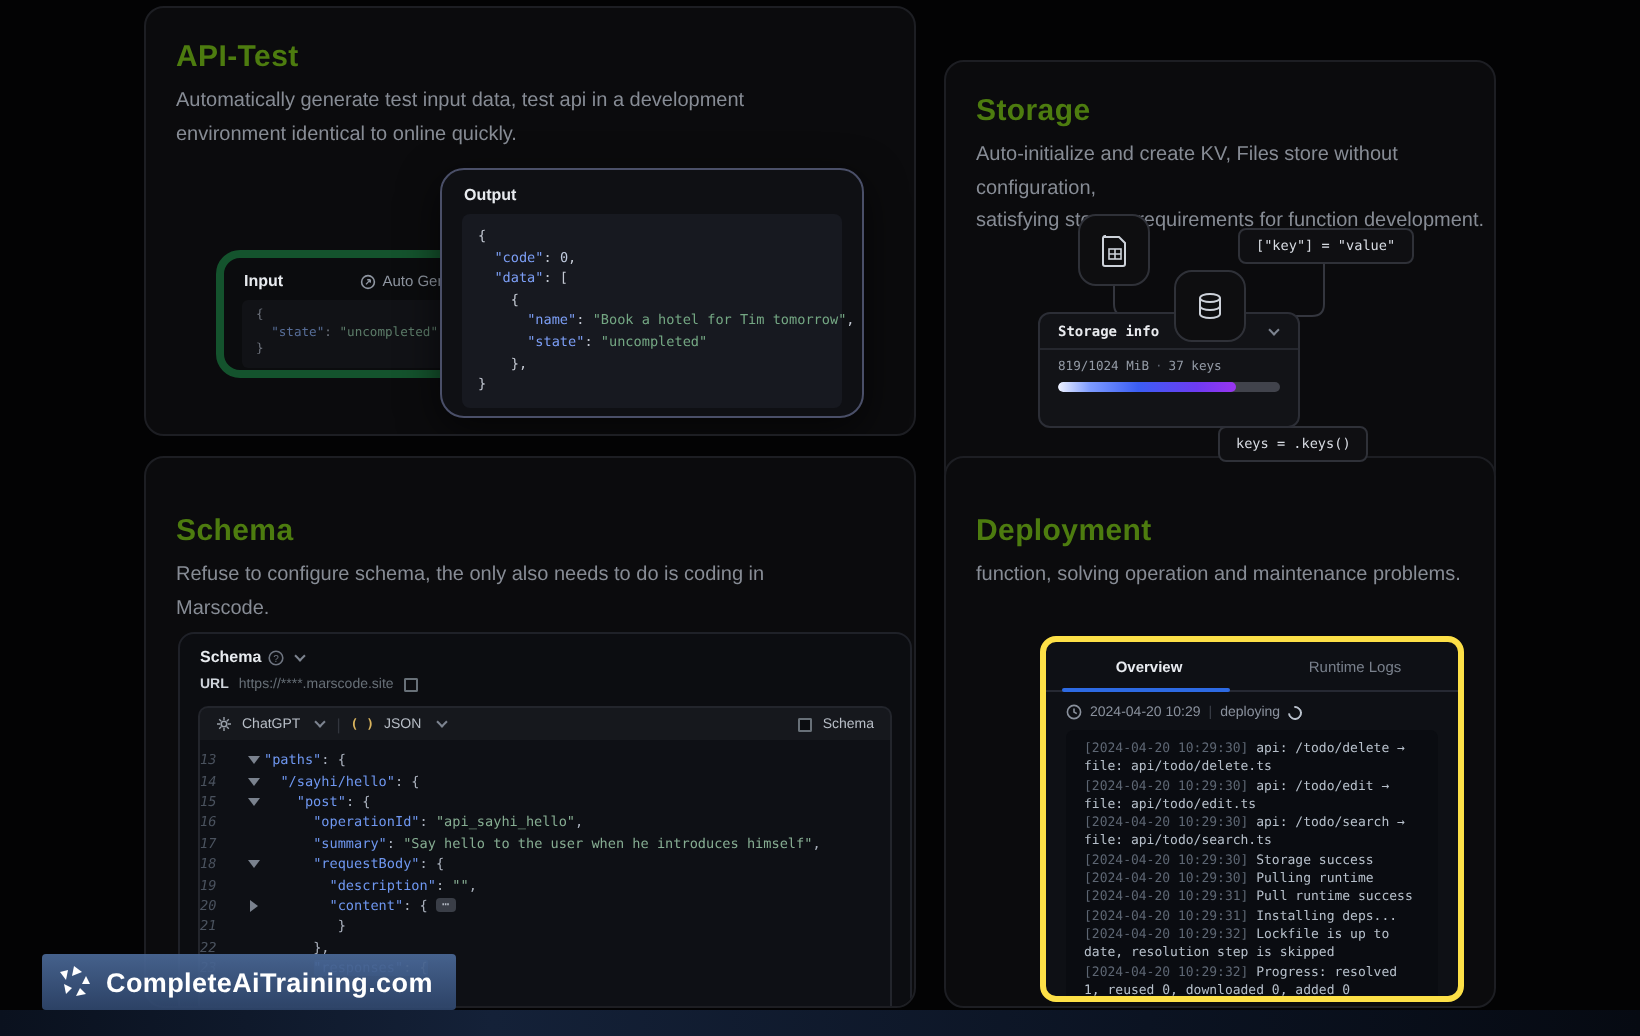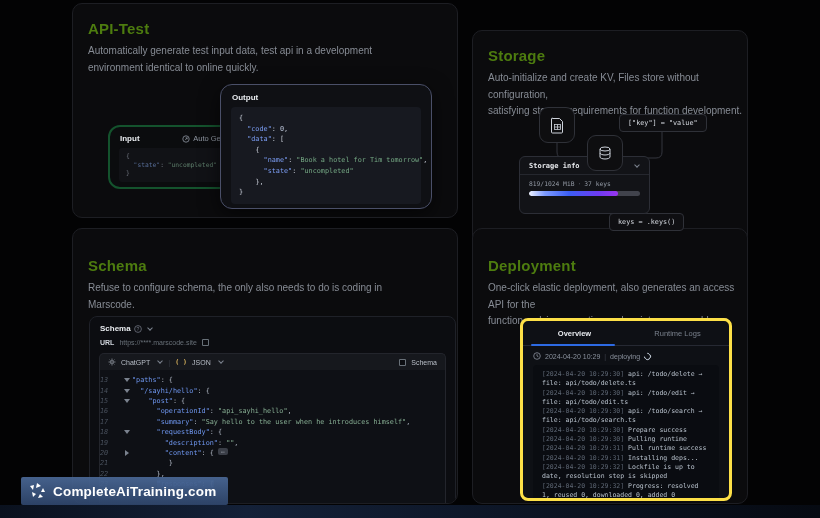--- a/index.html
+++ b/index.html
@@ -16,21 +16,21 @@
 
   .card-title { position:absolute; left:15px; color:#4d7c0f; font-size:15px; font-weight:bold; letter-spacing:.2px;text-align:right; }
   .card-apitest .card-title, .card-storage .card-title { top:16px; }
   .card-schema  .card-title, .card-deploy  .card-title { top:28px; }
   .card-desc { position:absolute; left:15px; color:#878c95; font-size:10px; line-height:16.5px; }
   .card-apitest .card-desc, .card-storage .card-desc { top:39px; }
   .card-schema  .card-desc, .card-deploy  .card-desc { top:51px; }
 
   
   .io-panel { position:absolute; border-radius:12px; }
-  .input-panel  { left:35px;  top:121px; width:146px; height:64px; background:#0b0c0e; border:2px solid #14532d; z-index:1; }
+  .input-panel  { left:35px;  top:121px; width:146px; height:64px; background:#0b0c0e; border:4px solid #14532d; z-index:1; }
   .output-panel { left:147px; top:80px;  width:212px; height:125px; background:#0f1014; border:1px solid #4a4f68;
                   box-shadow:0 6px 20px rgba(0,0,0,.6); z-index:2; }
   .io-head { display:flex; align-items:center; justify-content:space-between; padding:7px 10px 4px; }
   .output-panel .io-head { padding:8px 11px 5px; }
   .io-title { color:#e8ebef; font-size:8px; font-weight:bold; }
   .io-action { display:flex; align-items:center; gap:3px; color:#8f96a1; font-size:7.5px; white-space:nowrap; }
   .code-box { font-family:"DejaVu Sans Mono", monospace; white-space:pre; }
   .input-panel .code-box  { margin:1px 9px; background:#111216; border-radius:3px; padding:4px 7px; font-size:6.3px; line-height:8.6px; }
   .output-panel .code-box { margin:0 10px 10px; background:#171920; border-radius:4px; padding:6px 8px; font-size:6.8px; line-height:10.6px; }
 
@@ -303,21 +303,20 @@
             <span class="fold"></span>
             <span class="lcode"><span class="tk-i">      </span><span class="sel"><span class="tk-k">"responses"</span><span class="tk-p">: {</span></span></span>
           </div>
         </div>
     </div>
   </section>
 
   <section class="card card-deploy">
     <h2 class="card-title">Deployment</h2>
     <div class="card-desc">
-        <div>One-click elastic deployment, also generates an access API for the</div>
         <div>function, solving operation and maintenance problems.</div>
       </div>
 
     <div class="deploy-panel">
       <div class="tabs" id="deploy-tabs">
         <span class="tab-underline"></span>
       <span class="tab active">Overview</span>
           <span class="tab">Runtime Logs</span>
         </div>
       <div class="dstatus">
@@ -327,21 +326,21 @@
         </svg>
         <span>2024-04-20 10:29</span>
         <span class="sep">|</span>
         <span>deploying</span>
         <span class="spinner"></span>
       </div>
       <div class="logbox" id="deploy-logs">
           <div><span class="lt">[2024-04-20 10:29:30] </span><span>api: /todo/delete → file: api/todo/delete.ts</span></div>
           <div><span class="lt">[2024-04-20 10:29:30] </span><span>api: /todo/edit → file: api/todo/edit.ts</span></div>
           <div><span class="lt">[2024-04-20 10:29:30] </span><span>api: /todo/search → file: api/todo/search.ts</span></div>
-          <div><span class="lt">[2024-04-20 10:29:30] </span><span>Prepare success</span></div>
+          <div><span class="lt">[2024-04-20 10:29:30] </span><span>Storage success</span></div>
           <div><span class="lt">[2024-04-20 10:29:30] </span><span>Pulling runtime</span></div>
           <div><span class="lt">[2024-04-20 10:29:31] </span><span>Pull runtime success</span></div>
           <div><span class="lt">[2024-04-20 10:29:31] </span><span>Installing deps...</span></div>
           <div><span class="lt">[2024-04-20 10:29:32] </span><span>Lockfile is up to date, resolution step is skipped</span></div>
           <div><span class="lt">[2024-04-20 10:29:32] </span><span>Progress: resolved 1, reused 0, downloaded 0, added 0</span></div>
           <div><span class="lt">[2024-04-20 10:29:32] </span><span>Packages: +46 ++++++</span></div>
         </div>
     </div>
   </section>
 

